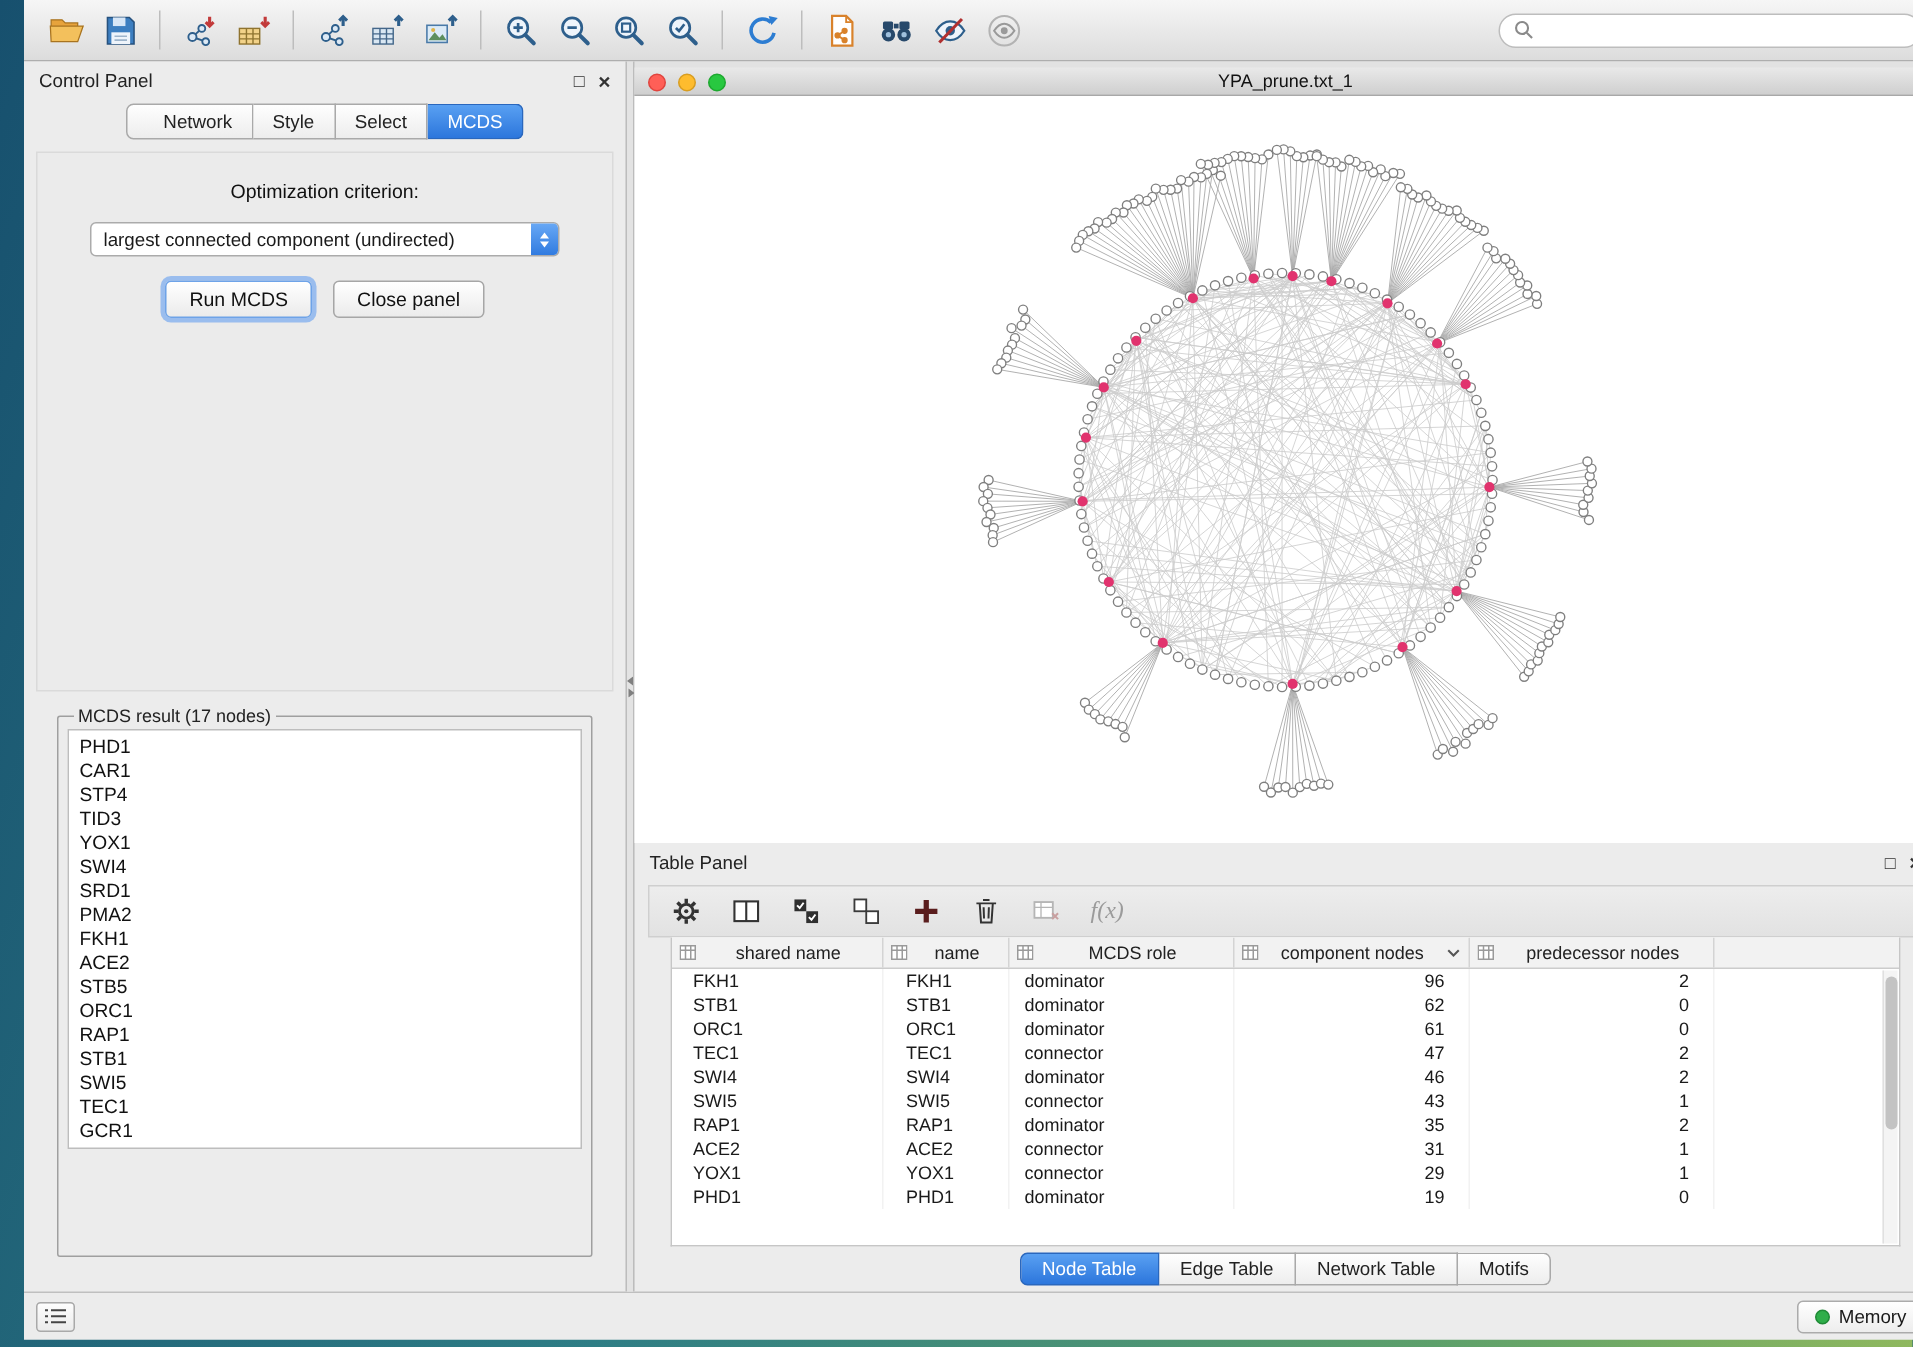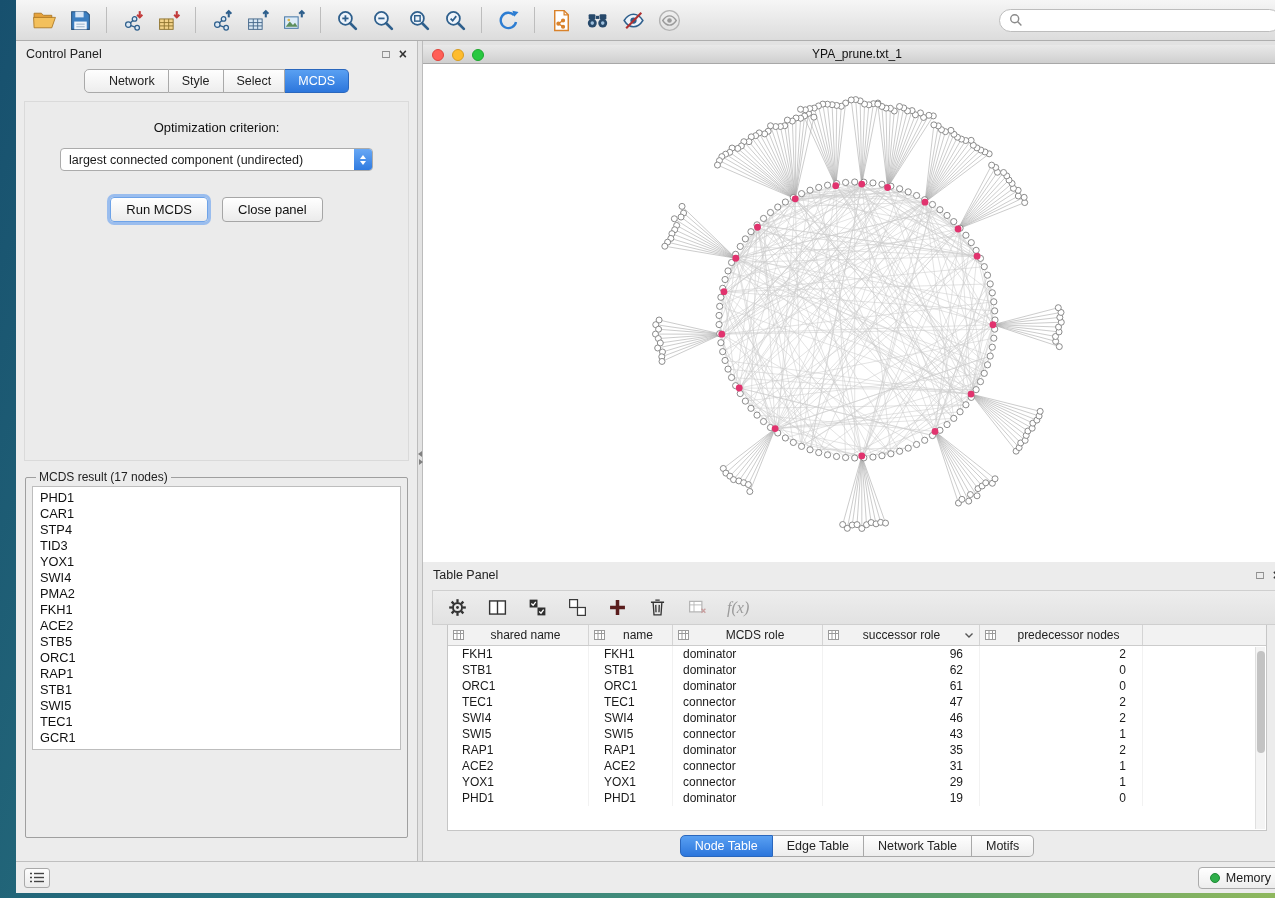--- a/index.html
+++ b/index.html
@@ -32,25 +32,25 @@
   .seg-btn:first-child { border-left:1px solid #a9a9a9; border-radius:5px 0 0 5px;padding-left:24px; }
   .seg-btn:last-child { border-radius:0 5px 5px 0; }
   .seg-btn.active { background:linear-gradient(#59a0f2,#2c76dc); color:#fff; border-color:#2a67bd; }
   .cp-content { margin:8px 8px 0; background:#ebebeb; border:1px solid #dadada; height:360px; display:flex; flex-direction:column; align-items:center; }
   .opt-label { margin-top:18px; font-size:13px; color:#111; }
   .combo { margin-top:13px; width:313px; height:23px; background:#fff; border:1px solid #ababab; border-radius:4px; display:flex; align-items:center; overflow:hidden; }
   .combo-text { flex:1; padding:0 8px; font-size:12.5px; white-space:nowrap; }
   .combo-stepper { width:18px; height:23px; background:linear-gradient(#6aaaf6,#2e79df); border-radius:0 3px 3px 0; display:flex; flex-direction:column; align-items:center; justify-content:center; gap:2px; }
   .tri-up { width:0;height:0;border-left:3.5px solid transparent;border-right:3.5px solid transparent;border-bottom:4.5px solid #fff; }
   .tri-dn { width:0;height:0;border-left:3.5px solid transparent;border-right:3.5px solid transparent;border-top:4.5px solid #fff; }
-  .cp-buttons { margin-top:26px; display:flex; gap:14px; }
+  .cp-buttons { margin-top:16px; display:flex; gap:14px; }
   .btn { border:1px solid #a6a6a6; border-radius:4px; background:linear-gradient(#ffffff,#ebebeb); padding:4px 15px; font-size:13px; color:#111; }
   .btn.focused { box-shadow:0 0 0 3px rgba(110,165,240,.65); border-color:#6ea3e8; }
   .cp-spacer { flex:1; }
-  .result-fieldset { margin:0 9px 23px; height:368px; border:1px solid #9f9f9f; border-radius:2px; padding:2px 6px 13px; display:flex; flex-direction:row; }
+  .result-fieldset { margin:0 22px 23px; height:368px; border:1px solid #9f9f9f; border-radius:2px; padding:2px 6px 13px; display:flex; flex-direction:row; }
   .result-fieldset legend { font-size:12px; color:#222; padding:0 3px; margin-left:4px; }
   .result-list { flex:1; background:#fff; border:1px solid #bdbdbd; padding:3px 7px; overflow:hidden; font-size:12.8px; line-height:16px; color:#111; }
 
   
   .v-split { width:6px; flex:0 0 6px; background:#e3e3e3; border-left:1px solid #bcbcbc; border-right:1px solid #bcbcbc; position:relative; }
   .v-split .handle { position:absolute; top:50%; left:0; width:100%; text-align:center; color:#777; }
 
   
   .right-col { flex:1; display:flex; flex-direction:column; background:#e2e2e2; padding-top:4px; min-width:0; }
 
@@ -304,20 +304,21 @@
       <div class="cp-spacer"></div>
       <fieldset class="result-fieldset">
         <legend>MCDS result (17 nodes)</legend>
         <div class="result-list">
           <div>PHD1</div>
           <div>CAR1</div>
           <div>STP4</div>
           <div>TID3</div>
           <div>YOX1</div>
           <div>SWI4</div>
+          <div>SRD1</div>
           <div>PMA2</div>
           <div>FKH1</div>
           <div>ACE2</div>
           <div>STB5</div>
           <div>ORC1</div>
           <div>RAP1</div>
           <div>STB1</div>
           <div>SWI5</div>
           <div>TEC1</div>
           <div>GCR1</div>
@@ -1146,21 +1147,21 @@
                 </svg>
               <span class="hlabel">MCDS role</span>
             </div>
             <div class="nt-hcell c3">
               <svg width="11" height="10" viewBox="0 0 11 10">
                   <rect x="0.5" y="0.5" width="10" height="9" fill="#fff" stroke="#9a9a9a"></rect>
                   <line x1="0.5" y1="3.5" x2="10.5" y2="3.5" stroke="#9a9a9a"></line>
                   <line x1="4" y1="0.5" x2="4" y2="9.5" stroke="#9a9a9a"></line>
                   <line x1="7.5" y1="0.5" x2="7.5" y2="9.5" stroke="#9a9a9a"></line>
                 </svg>
-              <span class="hlabel">successor role</span>
+              <span class="hlabel">component nodes</span>
               <svg width="10" height="7" viewBox="0 0 10 7">
                   <path d="M1.5 1.5L5 5l3.5-3.5" fill="none" stroke="#555" stroke-width="1.4"></path>
                 </svg>
             </div>
             <div class="nt-hcell c4">
               <svg width="11" height="10" viewBox="0 0 11 10">
                   <rect x="0.5" y="0.5" width="10" height="9" fill="#fff" stroke="#9a9a9a"></rect>
                   <line x1="0.5" y1="3.5" x2="10.5" y2="3.5" stroke="#9a9a9a"></line>
                   <line x1="4" y1="0.5" x2="4" y2="9.5" stroke="#9a9a9a"></line>
                   <line x1="7.5" y1="0.5" x2="7.5" y2="9.5" stroke="#9a9a9a"></line>

